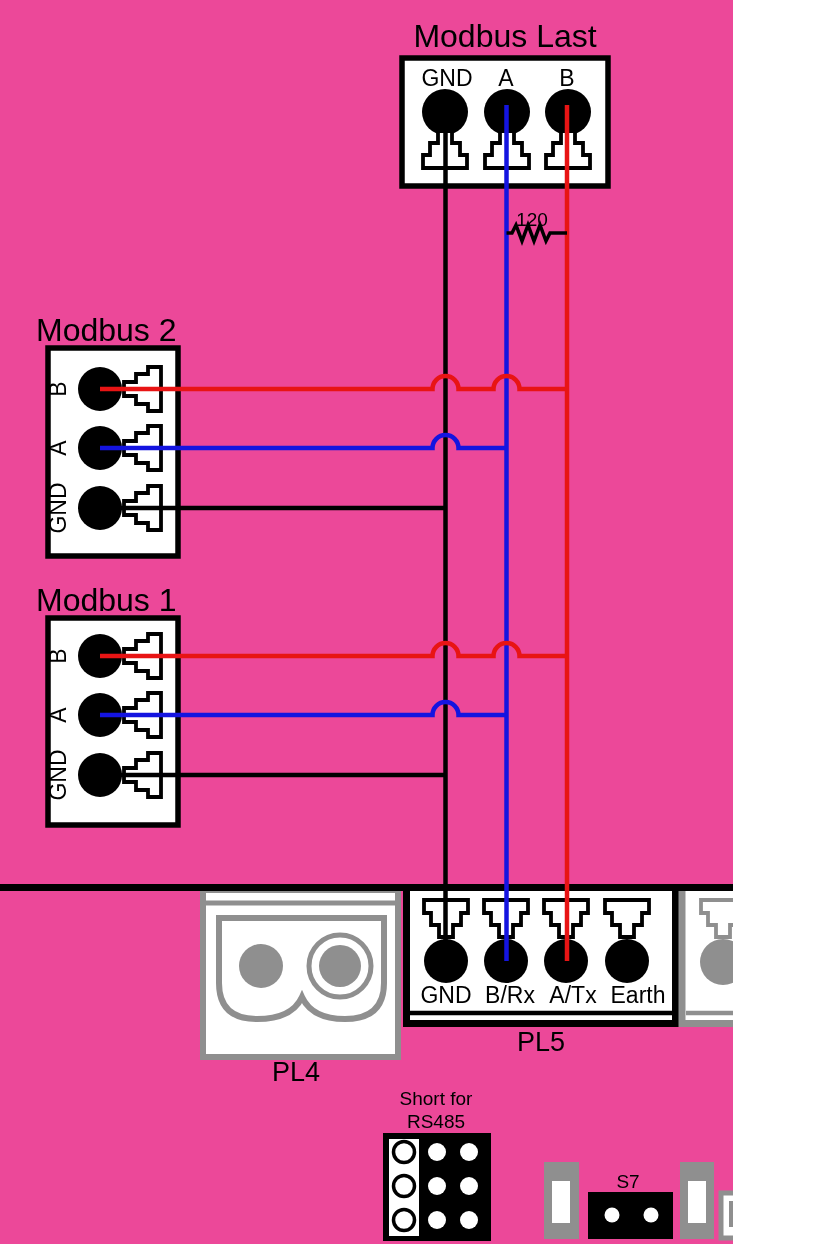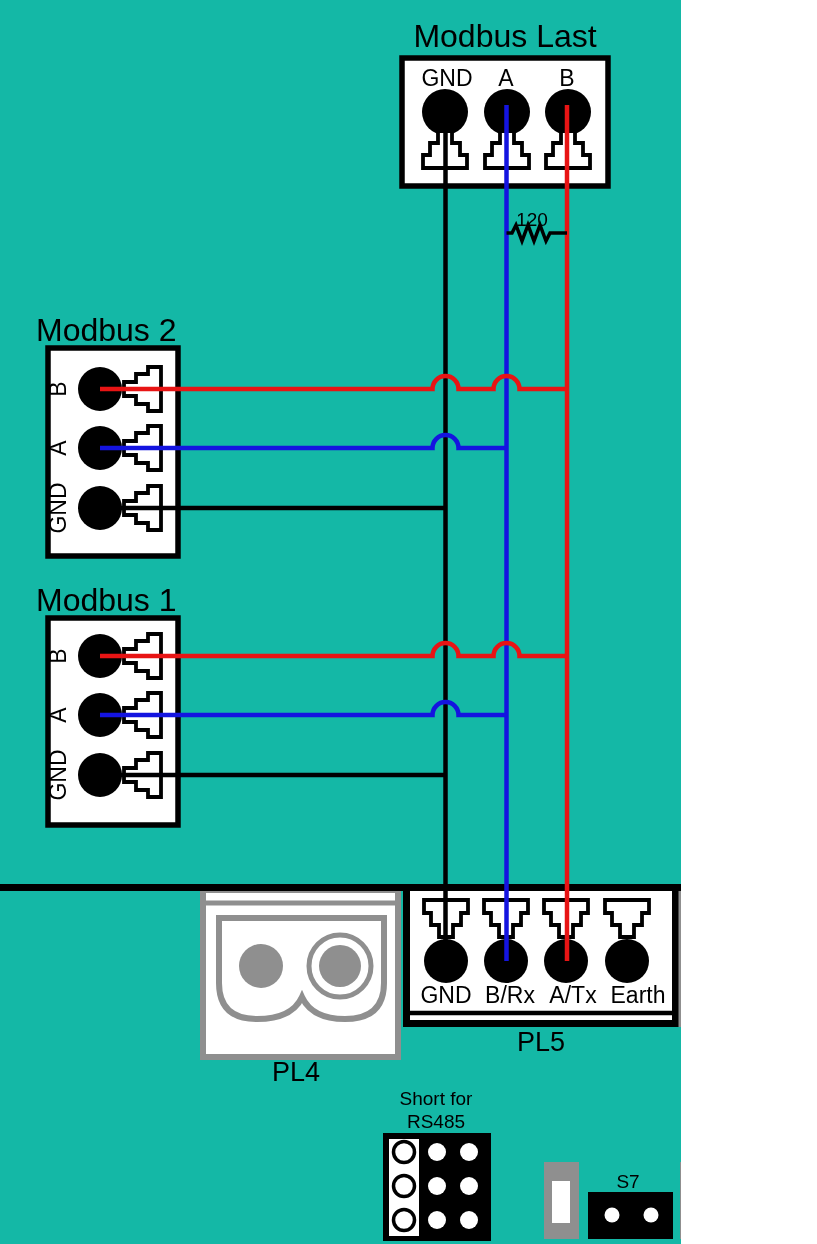--- a/index.html
+++ b/index.html
@@ -1,18 +1,18 @@
 <!DOCTYPE html>
 <html><head>
 <meta charset="utf-8">
 <style>
   html,body { margin:0; padding:0; background:#ffffff; }
   .canvas {
-    position:relative; width:661px; height:1244px; background:#14b8a6;
-    font-family:"Liberation Sans", sans-serif; overflow:hidden;padding-left:20px;
+    position:relative; width:733px; height:1244px; background:#ec4899;
+    font-family:"Liberation Sans", sans-serif; overflow:hidden;
   }
   svg { position:absolute; left:0; top:0; }
   text { fill:#000; font-family:"Liberation Sans", sans-serif; }
   .t-title { font-size:32px; }
   .t-label { font-size:23px; }
   .t-conn  { font-size:27px; }
   .t-small { font-size:19px; }
   .box-black { fill:#ffffff; stroke:#000000; stroke-width:5.5; }
   .box-black-thick { fill:#ffffff; stroke:#000000; stroke-width:7; }
   .box-gray { fill:#ffffff; stroke:#8f8f8f; stroke-width:6; }

